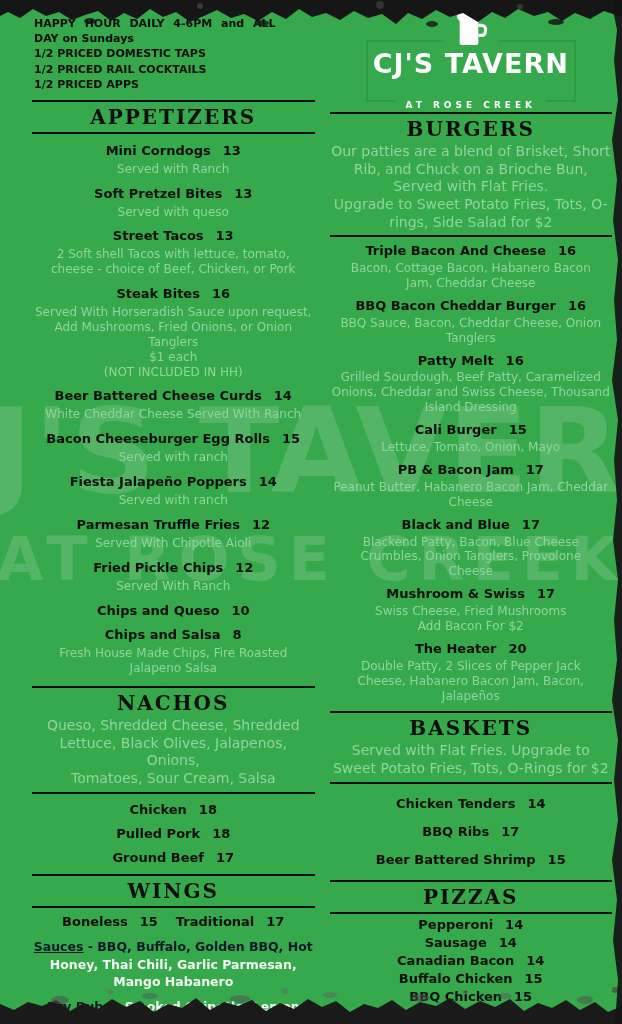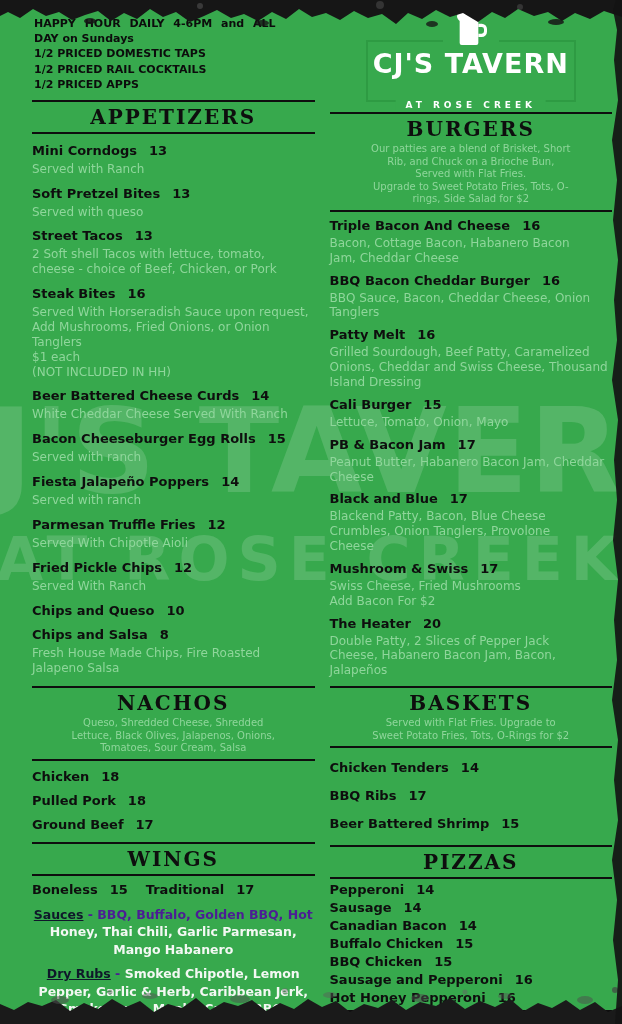--- a/index.html
+++ b/index.html
@@ -34,39 +34,39 @@
               font-weight:700;font-size:27px;letter-spacing:1px;line-height:1;}
   .logo-sub{position:absolute;left:50%;transform:translateX(-50%);bottom:-4px;z-index:2;
             background:#37a94d;padding:0 10px;color:#ffffff;font-weight:700;font-size:9px;
             letter-spacing:4px;white-space:nowrap;}
 
   
   .rule{height:2px;background:#0e0e0e;margin:4px 0;}
   .sec-title{font-family:"DejaVu Serif",serif;font-weight:700;font-size:20px;letter-spacing:2px;
              text-align:center;color:#0e0e0e;line-height:1.1;margin:1px 0;}
   .sec-title-price{margin-left:24px;}
-  .sec-intro{color:#8fd69b;font-size:10px;font-weight:500;text-align:center;white-space:pre-line;
+  .sec-intro{color:#8fd69b;font-size:14px;font-weight:500;text-align:center;white-space:pre-line;
              line-height:1.26;margin:3px 0 3px;}
-  .item{text-align:left;margin:10px 0;}
+  .item{text-align:center;margin:10px 0;}
   .item-line{font-size:13px;font-weight:700;color:#0e0e0e;line-height:1.15;}
   .iprice{margin-left:12px;}
   .iname2{margin-left:18px;}
   .idesc{color:#8fd69b;font-size:12px;font-weight:500;white-space:pre-line;line-height:1.24;margin-top:3px;}
 
   
   .sec-burgers .item{margin:7px 0 8px;}
   .sec-burgers .idesc{margin-top:2px;}
   .sec-baskets .item{margin:13px 0;}
   .sec-pizzas .item{margin:3px 0;}
   .sec-nachos .item{margin:9px 0;}
   .sec-wings .item{margin:7px 0 8px;}
 
   .note{font-size:12.5px;font-weight:700;text-align:center;margin:7px 0;line-height:1.4;}
   .note-label{color:#0f172a;text-decoration:underline;}
-  .note-dark{color:#4c1d95;}
+  .note-dark{color:#0f172a;}
   .note-light{color:#f3f8f3;}
 </style>
 </head>
 <body>
 
 <div class="page">
 
   <div class="watermark">
     <div class="wm1">CJ'S TAVERN</div>
     <div class="wm2">AT ROSE CREEK</div>

